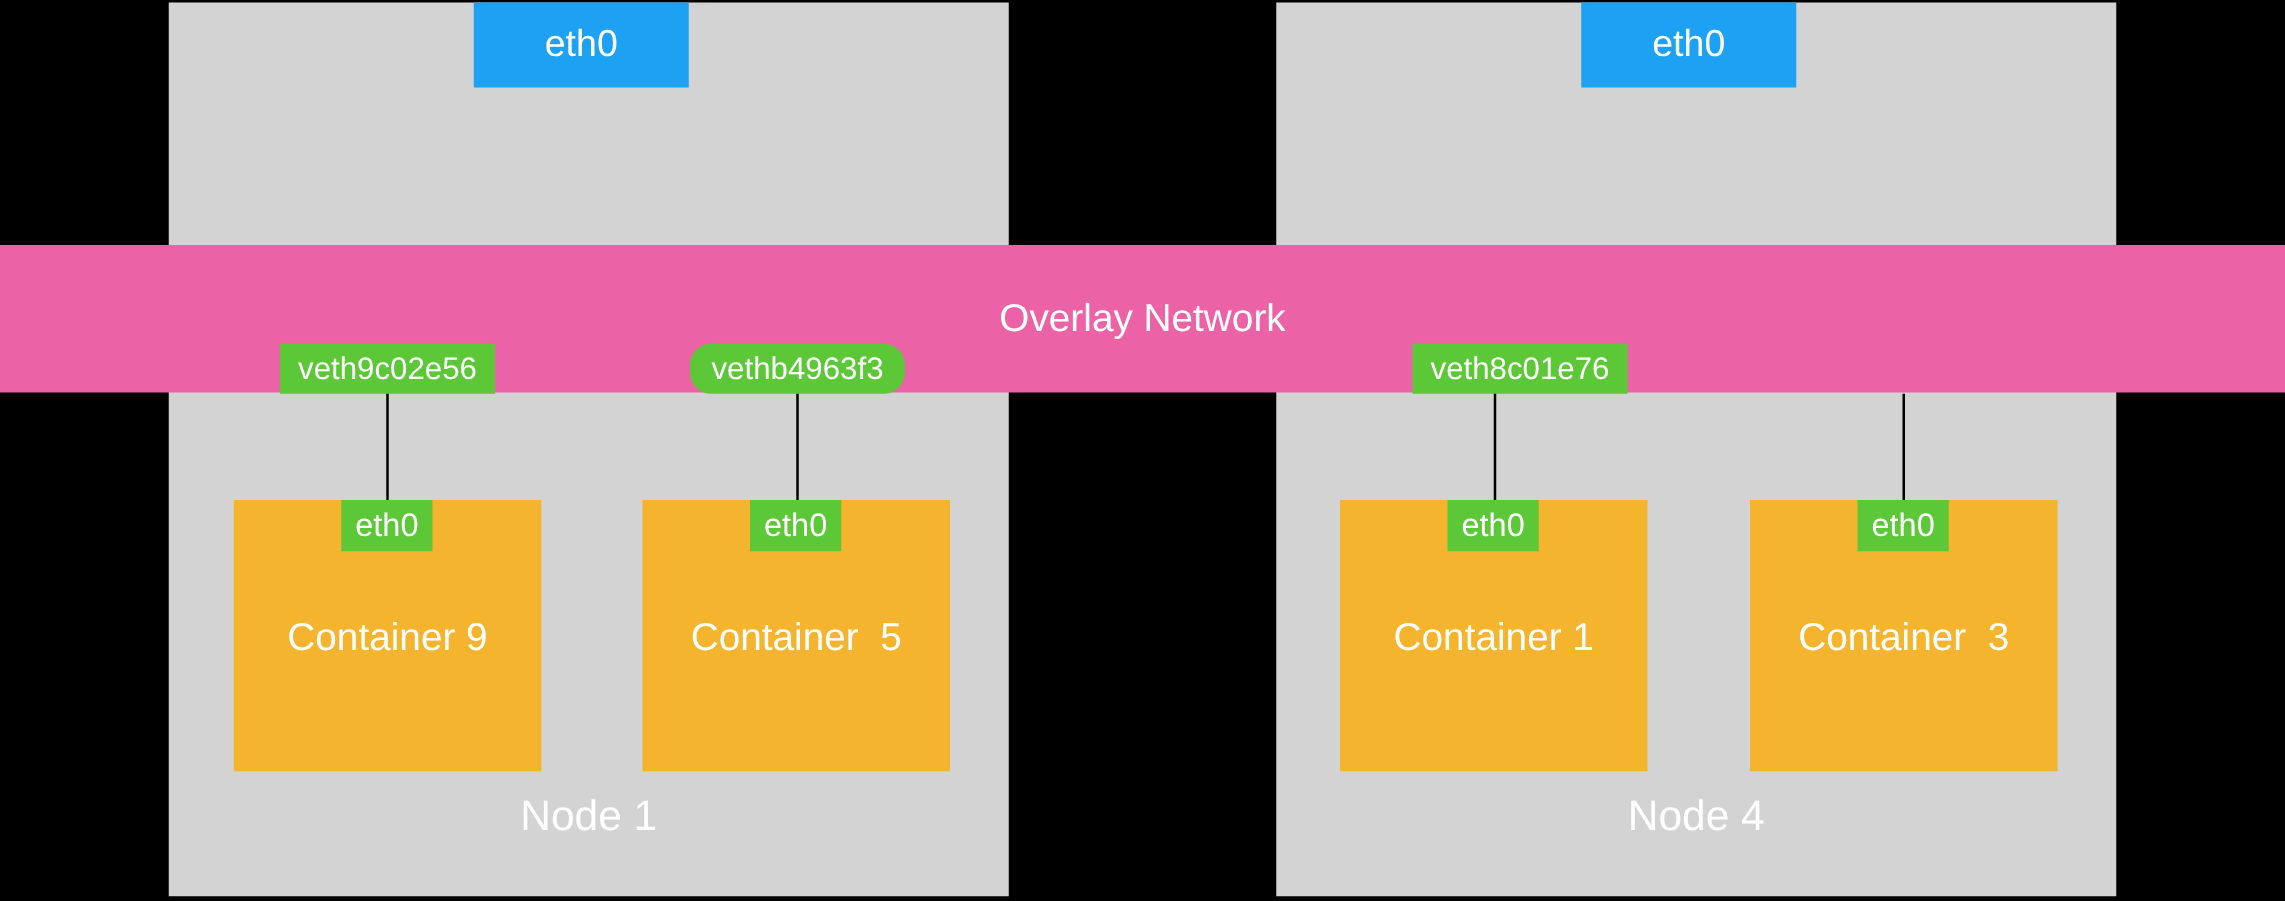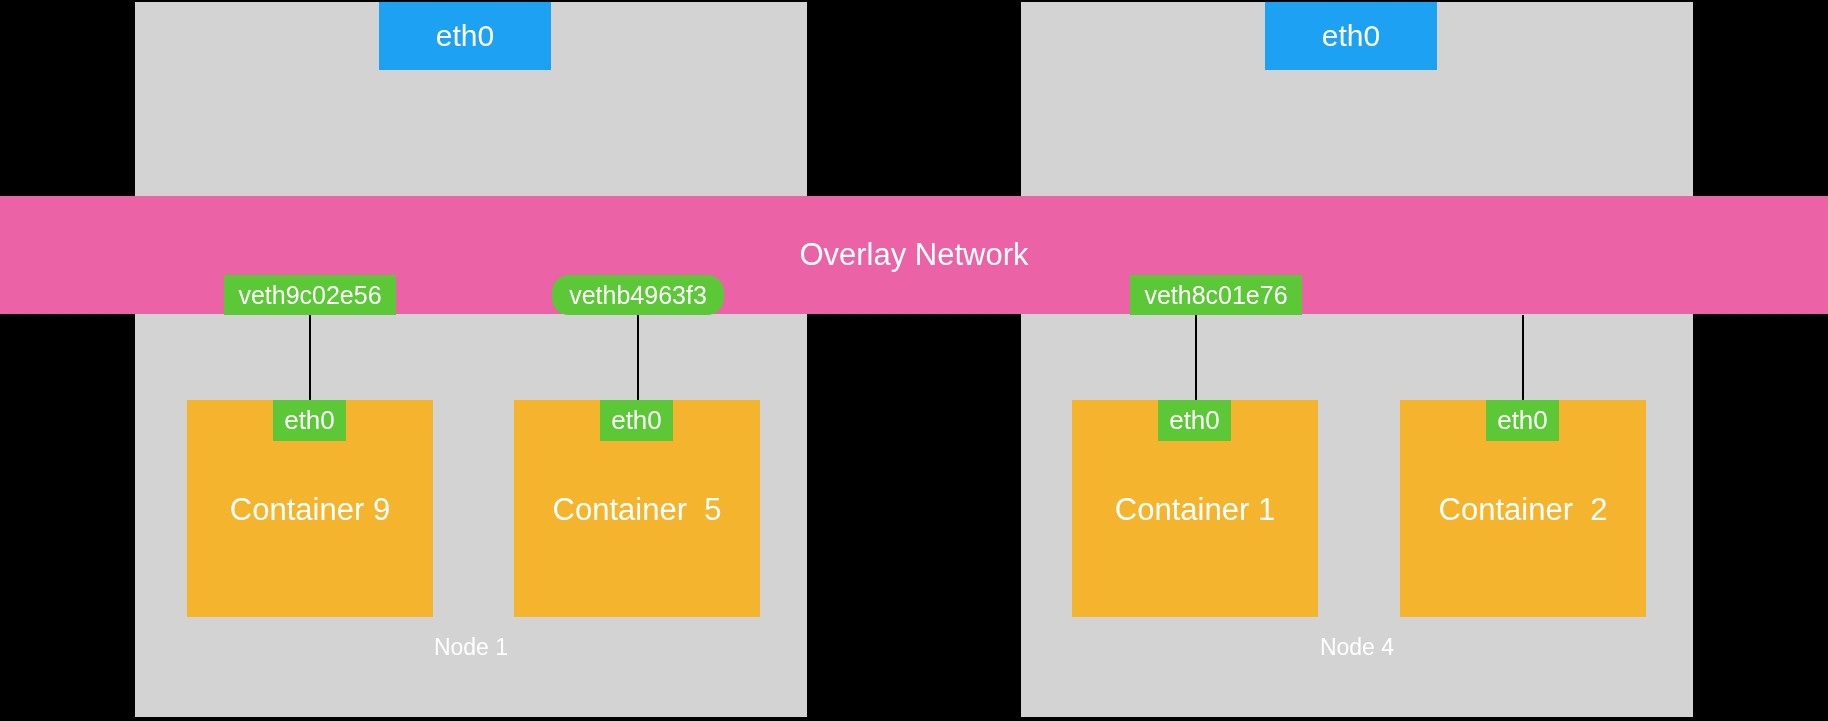--- a/index.html
+++ b/index.html
@@ -13,21 +13,21 @@
   .canvas{position:relative;width:1828px;height:721px;background:var(--background);overflow:hidden;}
 
   
   .node{position:absolute;top:2px;width:672px;height:715px;background:var(--node);}
   .node-1{left:135px;}
   .node-2{left:1021px;}
   .host-eth{position:absolute;top:0;left:244px;width:172px;height:68px;background:var(--hosteth);
             display:flex;align-items:center;justify-content:center;
             color:var(--text);font-size:30px;}
   .node-label{position:absolute;top:632px;left:0;width:100%;text-align:center;
-              color:var(--text);font-size:23px;white-space:pre;}
+              color:var(--text);font-size:34px;white-space:pre;}
 
   
   .overlay-band{position:absolute;left:0;top:196px;width:1828px;height:118px;background:var(--overlay);
                 display:flex;align-items:center;justify-content:center;}
   .overlay-title{color:var(--text);font-size:31px;text-align:center;}
 
   
   .veth-chip{position:absolute;top:275px;width:172px;height:40px;background:var(--iface);
              display:flex;align-items:center;justify-content:center;
              color:var(--text);font-size:25px;}
@@ -85,16 +85,16 @@
   <div class="container-box cont-2">
     <div class="container-eth">eth0</div>
     <div class="container-name">Container  5</div>
   </div>
   <div class="container-box cont-3">
     <div class="container-eth">eth0</div>
     <div class="container-name">Container 1</div>
   </div>
   <div class="container-box cont-4">
     <div class="container-eth">eth0</div>
-    <div class="container-name">Container  2</div>
+    <div class="container-name">Container  3</div>
   </div>
 
 </div>
 
 </body></html>

